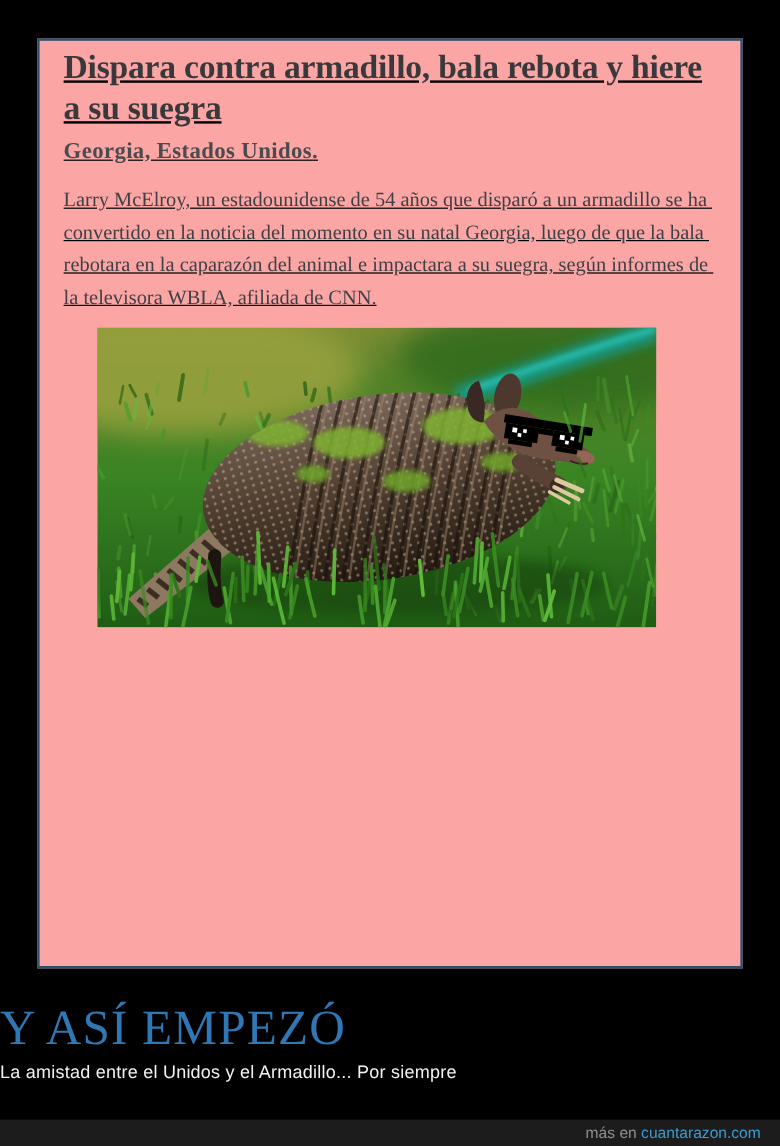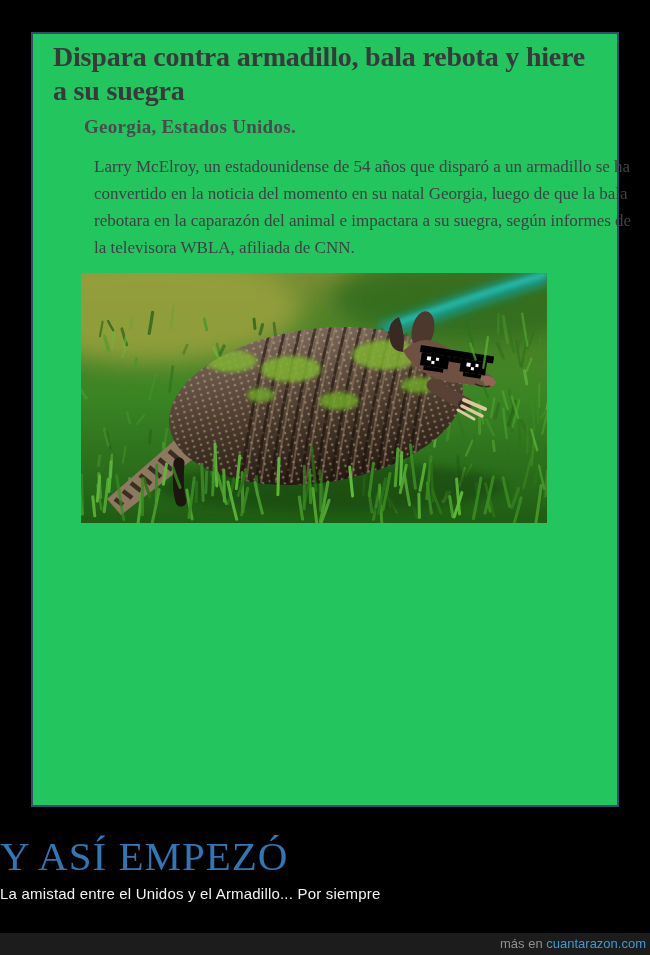--- a/index.html
+++ b/index.html
@@ -2,56 +2,56 @@
 <html><head>
 <meta charset="utf-8">
 <style>
   html,body{margin:0;padding:0;}
   body{
     width:650px;height:955px;position:relative;overflow:hidden;
     background:#000;font-family:"Liberation Sans",sans-serif;
   }
   .card{
     position:absolute;left:31px;top:32px;width:584px;height:771px;
-    background:#22c55e;border:2px solid #2c4f6d;box-sizing:content-box;
+    background:#fca5a5;border:2px solid #2c4f6d;box-sizing:content-box;text-decoration:underline;
   }
   .card-inner{padding:6px 19px 0 20px;}
   .article-title{
     margin:0;font-family:"Liberation Serif",serif;font-weight:bold;
     font-size:28px;line-height:33.5px;color:#39393b;letter-spacing:-0.2px;
   }
   .dateline{
     margin-top:8px;font-family:"Liberation Serif",serif;font-weight:bold;
-    font-size:19px;line-height:24px;color:#4b4b4d;letter-spacing:.3px;margin-left:31px;
+    font-size:19px;line-height:24px;color:#4b4b4d;letter-spacing:.3px;
   }
   .card-inner p{
     margin:12px 0 0;font-family:"Liberation Serif",serif;
     font-size:17px;line-height:27px;color:#404044;white-space:pre-wrap;
     width:546px;
   }
-  .card-inner p.first{margin-top:14px;margin-left:41px;}
+  .card-inner p.first{margin-top:14px;}
   .photo{
     margin:12px 0 0 28px;width:466px;height:250px;line-height:0;
     overflow:hidden;
   }
   .caption{position:absolute;left:0;top:833px;width:650px;text-align:left;}
   .caption-headline{
     font-family:"Liberation Serif",serif;font-size:41px;line-height:46px;
     color:#3078b5;letter-spacing:1px;
   }
   .caption-subline{
     margin-top:6px;font-size:15px;line-height:18px;color:#f1f1f1;
     letter-spacing:.2px;
   }
   .footerbar{
     position:absolute;left:0;bottom:0;width:650px;height:22px;
     background:#1c1c1c;text-align:right;font-size:13px;line-height:22px;
     padding:0;box-sizing:border-box;
   }
-  .footerbar .inner{padding-right:4px;}
+  .footerbar .inner{padding-right:16px;}
   .wm-prefix{color:#8f8f8f;white-space:pre;}
   .wm-site{color:#3c9bd0;}
 </style>
 </head>
 <body>
 
 <div class="card">
   <div class="card-inner">
     <h1 class="article-title">Dispara contra armadillo, bala rebota y hiere a su suegra</h1>
     <div class="dateline">Georgia, Estados Unidos.</div>

